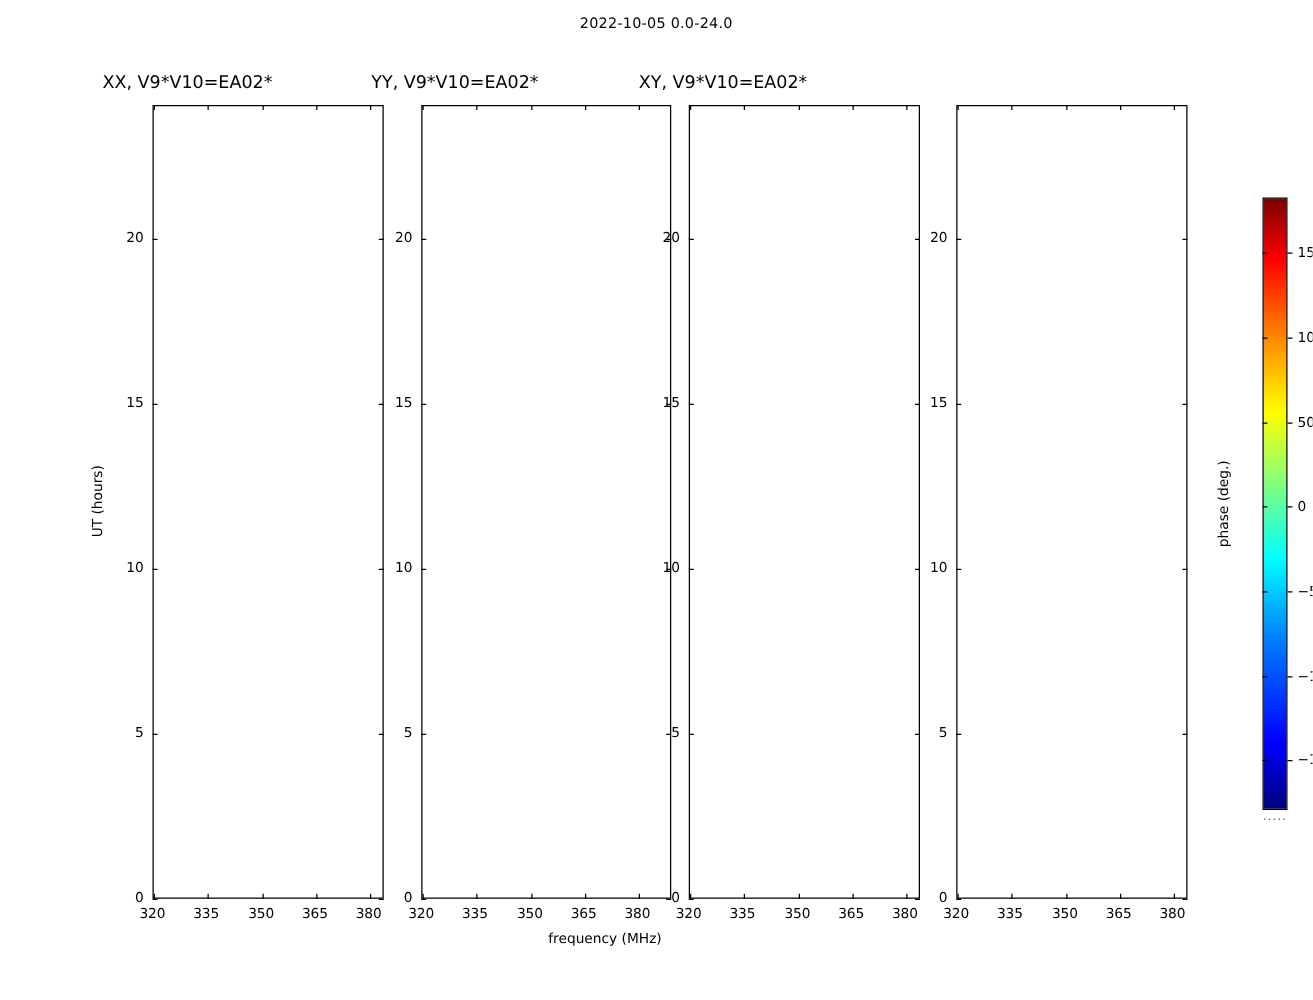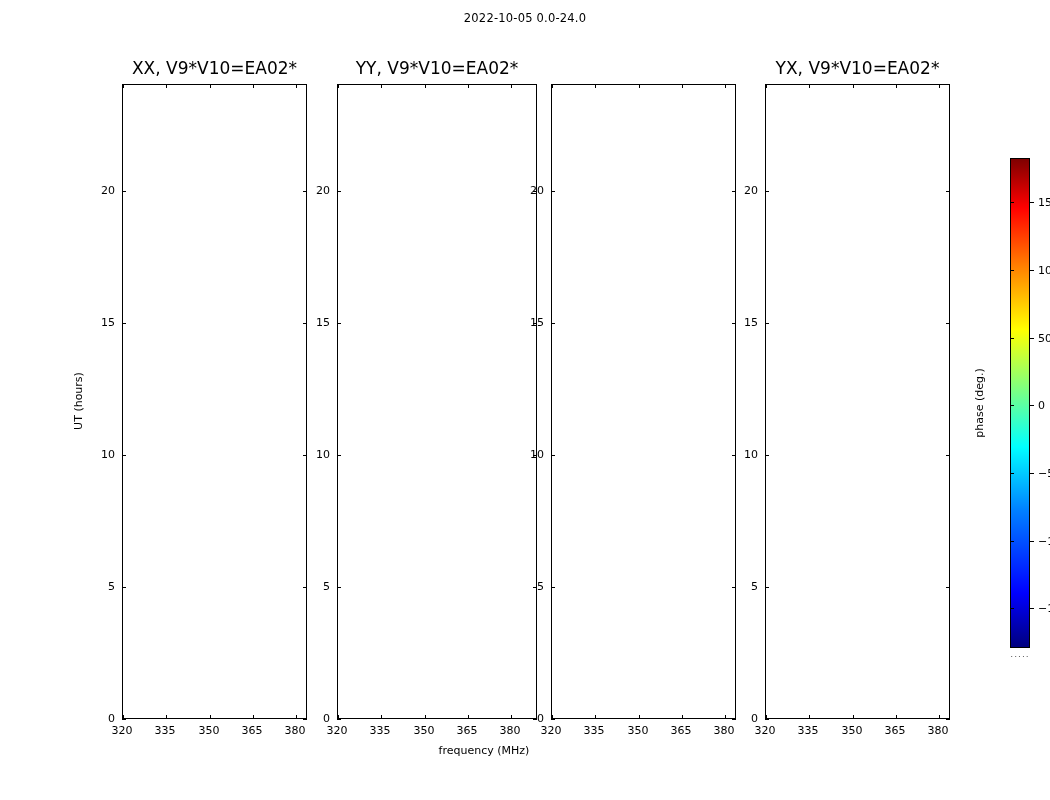--- a/index.html
+++ b/index.html
@@ -44,22 +44,22 @@
     height: 100%;
     border: 1.1px solid #000000;
     background: #ffffff;
     box-sizing: border-box;
   }
   .panel .ptitle {
     position: absolute;
     top: -26px;
     left: -40px;
     right: -40px;
-    text-align: center;
-    font-size: 17px;
+    text-align: left;
+    font-size: 14px;
     white-space: nowrap;
   }
 
   
   .xtick {
     position: absolute;
     bottom: -1px;
     width: 1px;
     height: 4px;
     background: #000000;
@@ -264,20 +264,21 @@
     <div class="xlabel-t" style="left:130px;">365</div>
     <div class="xlabel-t" style="left:173px;">380</div>
     <div class="ylabel-t" style="left:-32px; width:25px; top:634px;">0</div>
     <div class="ylabel-t" style="left:-32px; width:25px; top:502px;">5</div>
     <div class="ylabel-t" style="left:-32px; width:25px; top:370px;">10</div>
     <div class="ylabel-t" style="left:-32px; width:25px; top:238px;">15</div>
     <div class="ylabel-t" style="left:-32px; width:25px; top:106px;">20</div>
   </div>
 
   <div class="panel" style="left:551px; width:185px;">
+    <div class="ptitle">XY, V9*V10=EA02*</div>
     <div class="axes">
       <div class="xtick" style="left:0px;"></div>
       <div class="xtick" style="left:43px;"></div>
       <div class="xtick" style="left:87px;"></div>
       <div class="xtick" style="left:130px;"></div>
       <div class="xtick" style="left:173px;"></div>
       <div class="xtick-top" style="left:0px;"></div>
       <div class="xtick-top" style="left:43px;"></div>
       <div class="xtick-top" style="left:87px;"></div>
       <div class="xtick-top" style="left:130px;"></div>
@@ -299,21 +300,20 @@
     <div class="xlabel-t" style="left:130px;">365</div>
     <div class="xlabel-t" style="left:173px;">380</div>
     <div class="ylabel-t" style="left:-32px; width:25px; top:634px;">0</div>
     <div class="ylabel-t" style="left:-32px; width:25px; top:502px;">5</div>
     <div class="ylabel-t" style="left:-32px; width:25px; top:370px;">10</div>
     <div class="ylabel-t" style="left:-32px; width:25px; top:238px;">15</div>
     <div class="ylabel-t" style="left:-32px; width:25px; top:106px;">20</div>
   </div>
 
   <div class="panel" style="left:765px; width:185px;">
-    <div class="ptitle">YX, V9*V10=EA02*</div>
     <div class="axes">
       <div class="xtick" style="left:0px;"></div>
       <div class="xtick" style="left:43px;"></div>
       <div class="xtick" style="left:87px;"></div>
       <div class="xtick" style="left:130px;"></div>
       <div class="xtick" style="left:173px;"></div>
       <div class="xtick-top" style="left:0px;"></div>
       <div class="xtick-top" style="left:43px;"></div>
       <div class="xtick-top" style="left:87px;"></div>
       <div class="xtick-top" style="left:130px;"></div>

